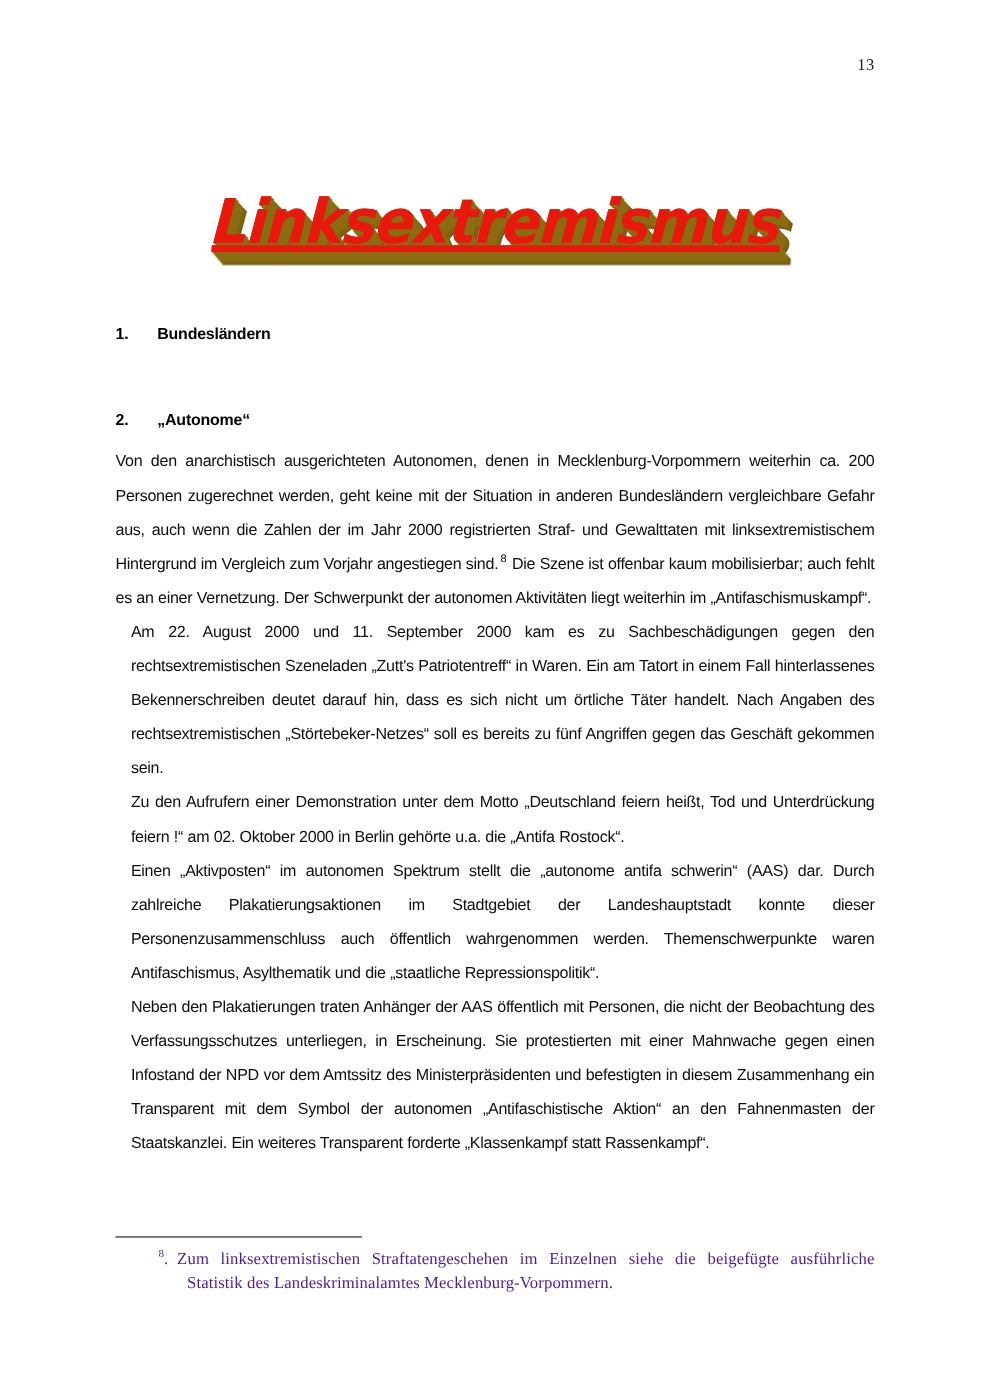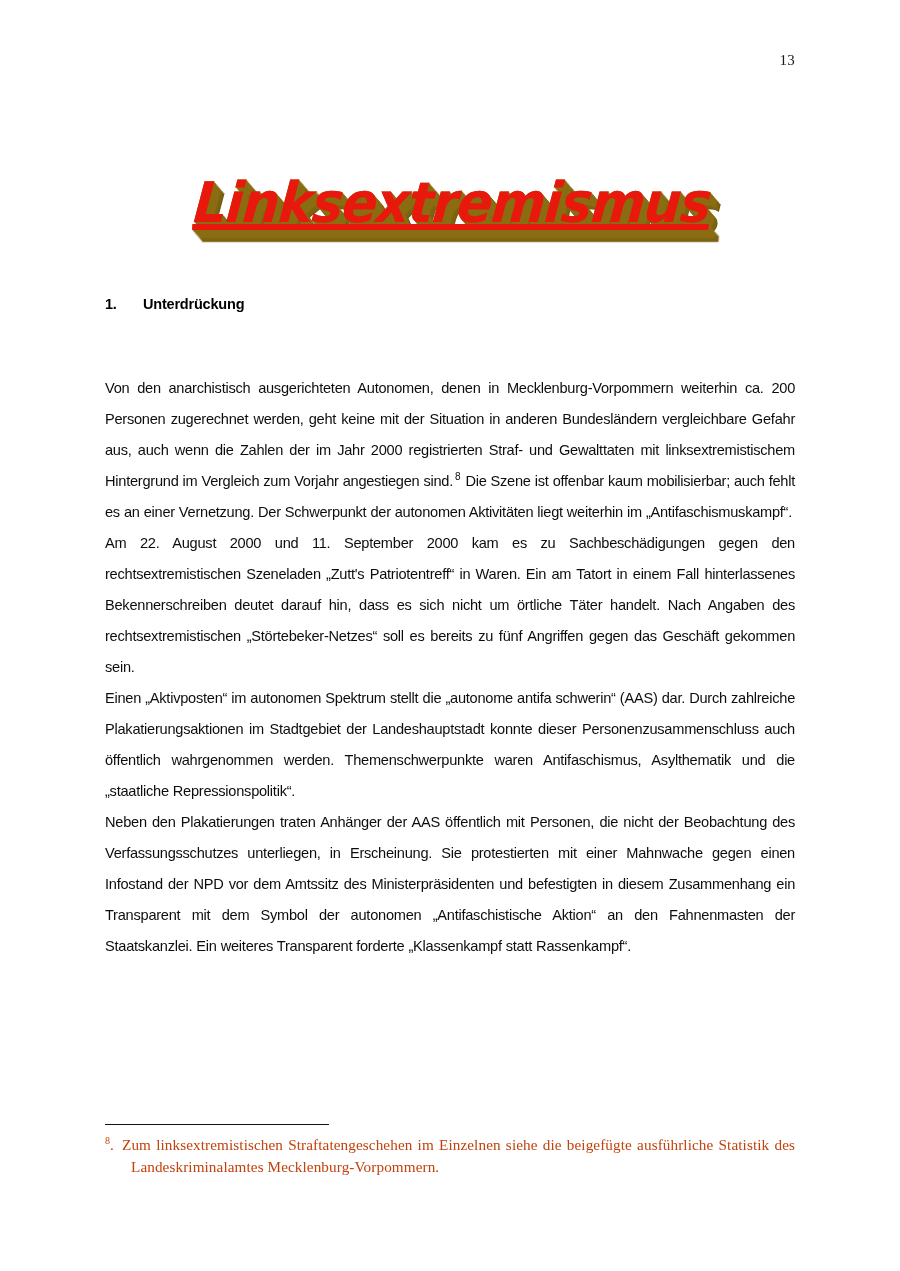--- a/index.html
+++ b/index.html
@@ -110,21 +110,21 @@
   p.body-par {
     margin: 0;
     font-size: 14.6px;
     line-height: 31px;
     text-align: justify;
     text-justify: inter-word;
     letter-spacing: -0.25px;
     color: #0d0d0d;
     word-spacing: 0.2px;
   }
-  p.body-par + p.body-par { margin-top: 0; }
+  p.body-par + p.body-par { margin-top: 0; margin-left: 14px; }
 
   .gap-sm  { height: 10px; }
   .gap-lg  { height: 36px; }
 
   sup.fn-ref {
     font-size: 10px;
     vertical-align: super;
     line-height: 0;
     padding-left: 2px;
     padding-right: 1px;
@@ -141,24 +141,25 @@
     width: 224px;
     height: 0;
     border-top: 1.6px solid #111;
     margin-bottom: 9px;
   }
   .footnote-text {
     font-family: "Liberation Serif", serif;
     font-size: 15.2px;
     line-height: 22px;
     text-align: justify;
-    color: #c2410c;
+    color: #4c1d95;
     padding-left: 26px;
     text-indent: -26px;
     letter-spacing: 0.1px;
+    margin-left: 39px;
   }
   .footnote-text sup {
     font-size: 10px;
     vertical-align: super;
     line-height: 0;
   }
   .footnote-text .fn-body { padding-left: 8px; }
 </style>
 </head>
 <body>
@@ -172,34 +173,38 @@
       <span class="wordart">
         <span class="wordart-shadow">Linksextremismus</span>
         <span class="wordart-face">Linksextremismus</span>
       </span>
     </div>
   </div>
 
   <div class="content">
 
     <h2 class="section-heading">
-      <span class="num">1.</span><span>Unterdrückung</span>
+      <span class="num">1.</span><span>Bundesländern</span>
     </h2>
 
 
     <div class="gap-sm"></div>
 
 
     <div class="gap-lg"></div>
 
+    <h2 class="section-heading">
+      <span class="num">2.</span><span>„Autonome“</span>
+    </h2>
 
     <p class="body-par"><span>Von den anarchistisch ausgerichteten Autonomen, denen in Mecklenburg-Vorpommern weiterhin ca. 200 Personen zugerechnet werden, geht keine mit der Situation in anderen Bundesländern vergleichbare Gefahr aus, auch wenn die Zahlen der im Jahr 2000 registrierten Straf- und Gewalttaten mit linksextremistischem Hintergrund im Vergleich zum Vorjahr angestiegen sind.</span><sup class="fn-ref">8</sup> <span>Die Szene ist offenbar kaum mobilisierbar; auch fehlt es an einer Vernetzung. Der Schwerpunkt der autonomen Aktivitäten liegt weiterhin im „Antifaschismuskampf“.</span></p>
 
     <p class="body-par">Am 22. August 2000 und 11. September 2000 kam es zu Sachbeschädigungen gegen den rechtsextremistischen Szeneladen „Zutt's Patriotentreff“ in Waren. Ein am Tatort in einem Fall hinterlassenes Bekennerschreiben deutet darauf hin, dass es sich nicht um örtliche Täter handelt. Nach Angaben des rechtsextremistischen „Störtebeker-Netzes“ soll es bereits zu fünf Angriffen gegen das Geschäft gekommen sein.</p>
 
+    <p class="body-par">Zu den Aufrufern einer Demonstration unter dem Motto „Deutschland feiern heißt, Tod und Unterdrückung feiern !“ am 02. Oktober 2000 in Berlin gehörte u.a. die „Antifa Rostock“.</p>
 
     <p class="body-par">Einen „Aktivposten“ im autonomen Spektrum stellt die „autonome antifa schwerin“ (AAS) dar. Durch zahlreiche Plakatierungsaktionen im Stadtgebiet der Landeshauptstadt konnte dieser Personenzusammenschluss auch öffentlich wahrgenommen werden. Themenschwerpunkte waren Antifaschismus, Asylthematik und die „staatliche Repressionspolitik“.</p>
 
     <p class="body-par">Neben den Plakatierungen traten Anhänger der AAS öffentlich mit Personen, die nicht der Beobachtung des Verfassungsschutzes unterliegen, in Erscheinung. Sie protestierten mit einer Mahnwache gegen einen Infostand der NPD vor dem Amtssitz des Ministerpräsidenten und befestigten in diesem Zusammenhang ein Transparent mit dem Symbol der autonomen „Antifaschistische Aktion“ an den Fahnenmasten der Staatskanzlei. Ein weiteres Transparent forderte „Klassenkampf statt Rassenkampf“.</p>
 
   </div>
 
   <div class="footnote-area">
     <div class="footnote-rule"></div>
     <div class="footnote-text"><sup>8</sup><span>.</span><span class="fn-body">Zum linksextremistischen Straftatengeschehen im Einzelnen siehe die beigefügte ausführliche Statistik des Landeskriminalamtes Mecklenburg-Vorpommern.</span></div>

